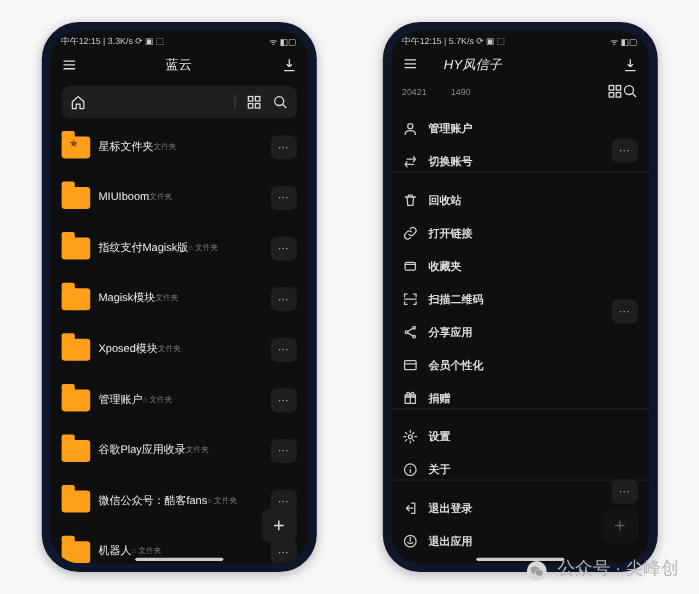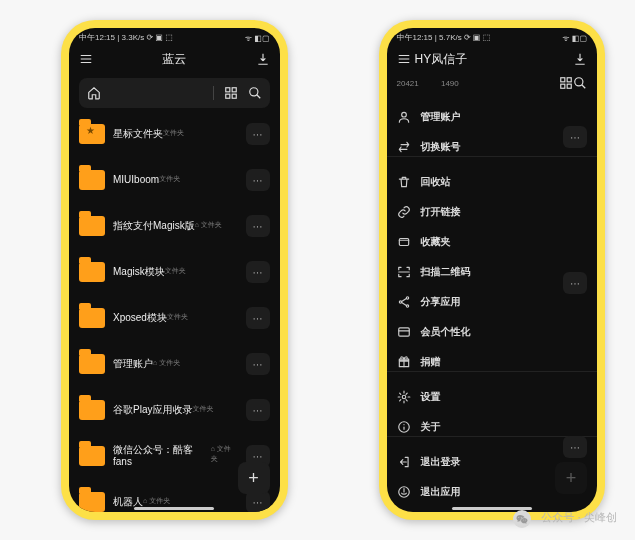--- a/index.html
+++ b/index.html
@@ -13,26 +13,25 @@
   }
   .stage {
     display: flex;
     gap: 60px;
     padding: 20px 30px;
     justify-content: center;
   }
   .phone {
     width: 250px;
     height: 500px;
-    background: #fde047;
+    background: #0f172a;
     border-radius: 34px;
     box-shadow: 0 2px 10px rgba(0,0,0,.25);
     padding: 8px;
     position: relative;
-    margin-left: 31px;
   }
   .screen {
     width: 100%;
     height: 100%;
     background: #0f0f0f;
     border-radius: 26px;
     overflow: hidden;
     display: flex;
     flex-direction: column;
     color: #e9e9e9;
@@ -52,21 +51,21 @@
   
   .tbar {
     height: 26px;
     display: flex;
     align-items: center;
     justify-content: space-between;
     padding: 0 10px;
     font-size: 12px;
   }
   .tbar .title { flex:1; text-align:center; font-weight:500; }
-  .tbar-left-title { display:flex; align-items:center; gap:4px; }
+  .tbar-left-title { display:flex; gap:24px;font-style:italic; }
   .mi { width:14px; height:14px; display:inline-flex; align-items:center; justify-content:center; }
   .mi svg { width:100%; height:100%; stroke:#ddd; fill:none; stroke-width:2; }
   
   .navpill {
     margin: 6px 10px;
     height: 30px;
     background: #1e1e1e;
     border-radius: 8px;
     display:flex;
     align-items:center;
@@ -125,22 +124,22 @@
     height: 30px;
     display:flex; align-items:flex-end; gap:10px;
     font-size:10px; color:#ddd;font-weight:bold;
   }
   .sep { height:1px; background:#222; margin:2px -10px; }
   .mi2 { width:14px; height:14px; display:inline-flex; align-items:center; justify-content:center; }
   .mi2 svg { width:100%; height:100%; stroke:#ccc; fill:none; stroke-width:2; stroke-linecap:round; stroke-linejoin:round;}
   
   .wm {
     position:absolute; right:18px; bottom:12px;
-    display:flex; align-items:flex-start; gap:10px;
-    color:#b7b7b7; font-size:11px;
+    display:flex; align-items:flex-end; gap:10px;
+    color:#b7b7b7; font-size:16px;
   }
   .wm .wlogo {
     width:18px; height:18px; border-radius:50%; background:#d9d9d9;
     display:flex; align-items:center; justify-content:center;
   }
   .wm .wlogo svg { width:12px; height:12px; fill:#9a9a9a; }
 </style>
 </head>
 <body>
 

